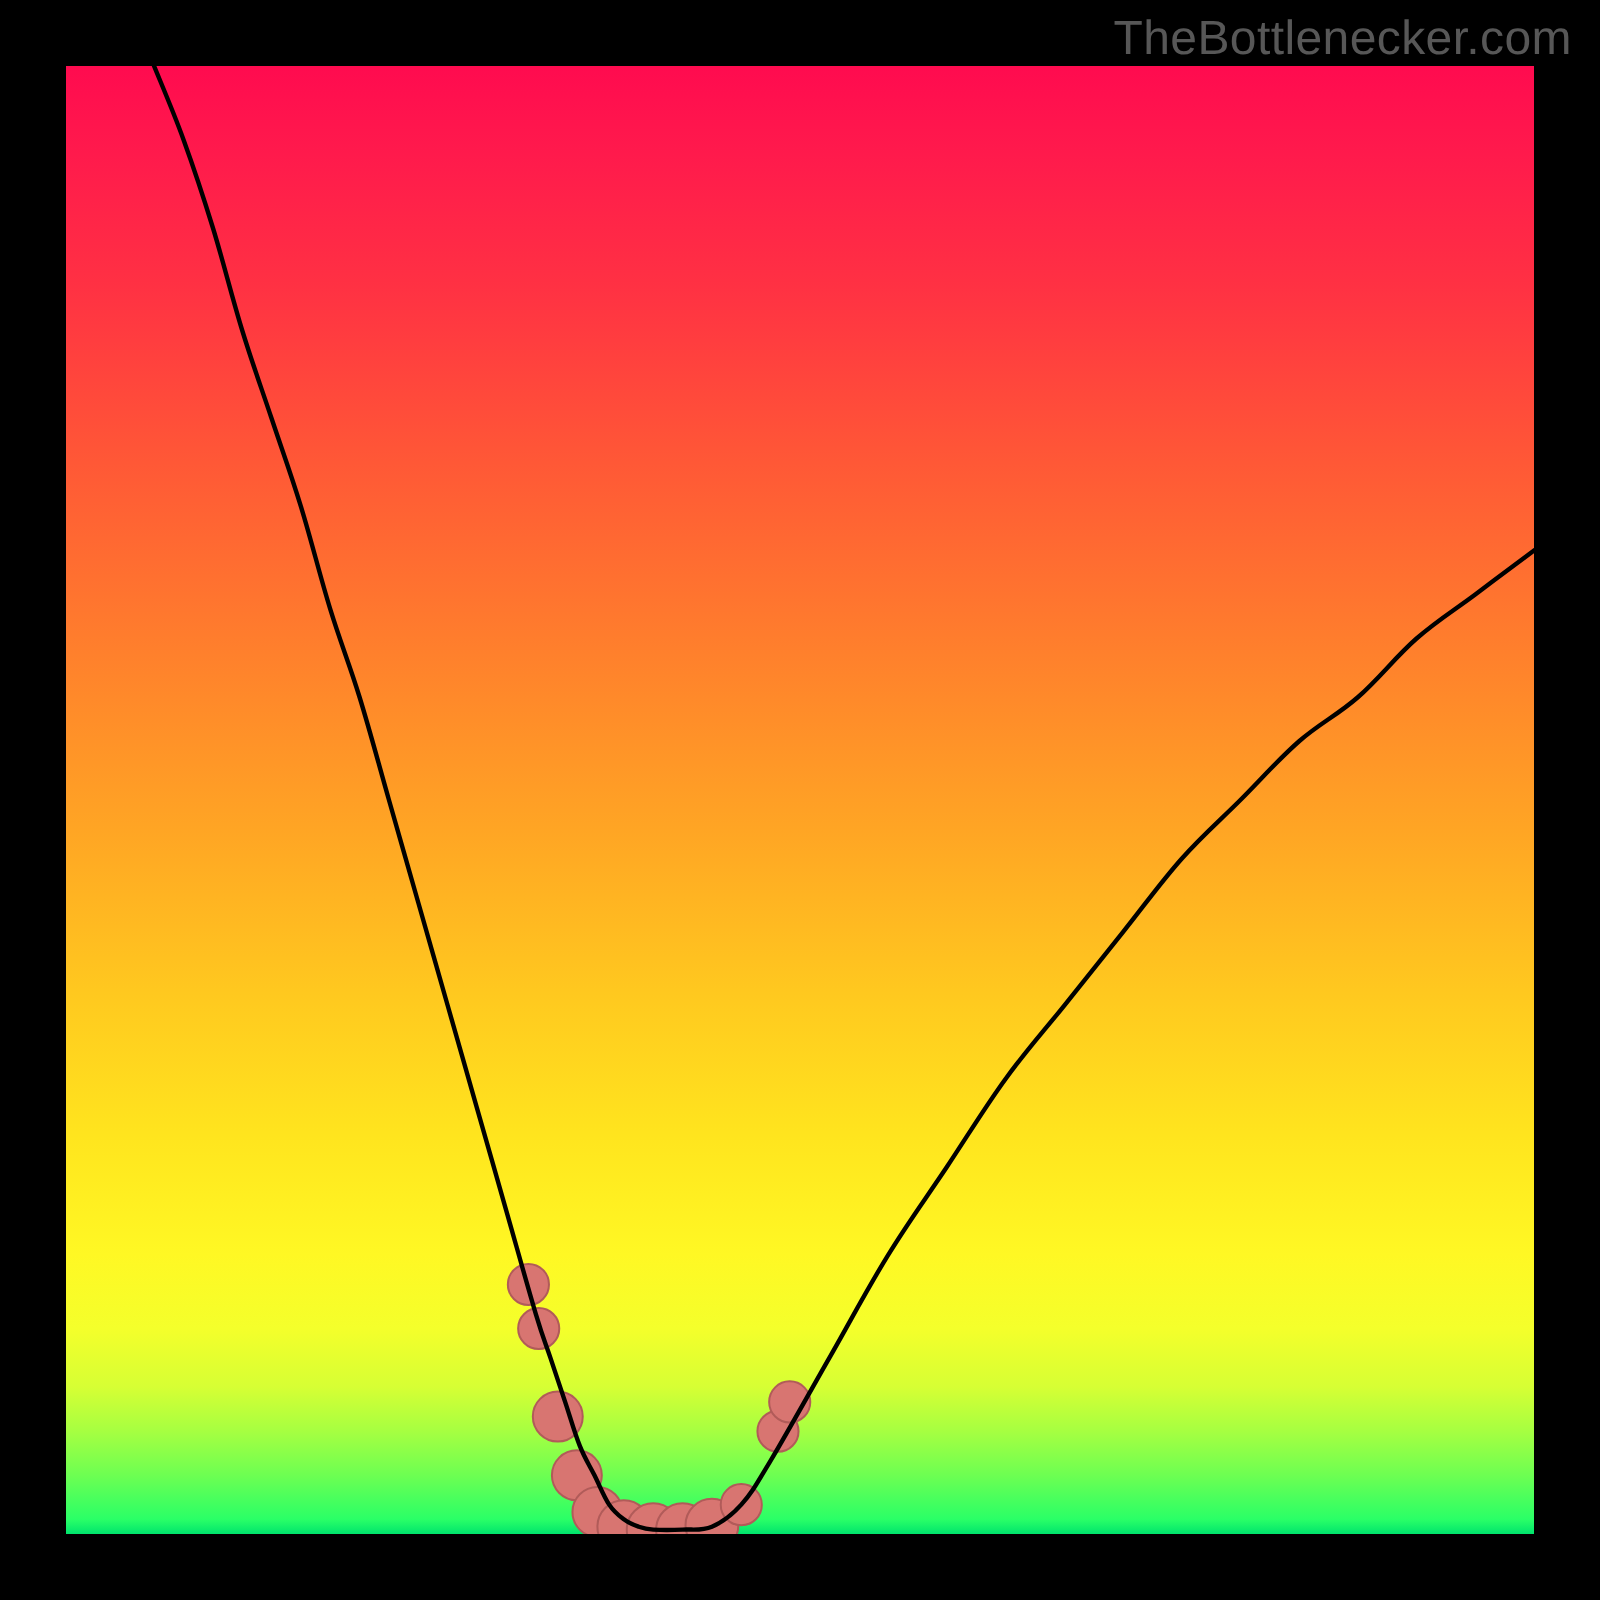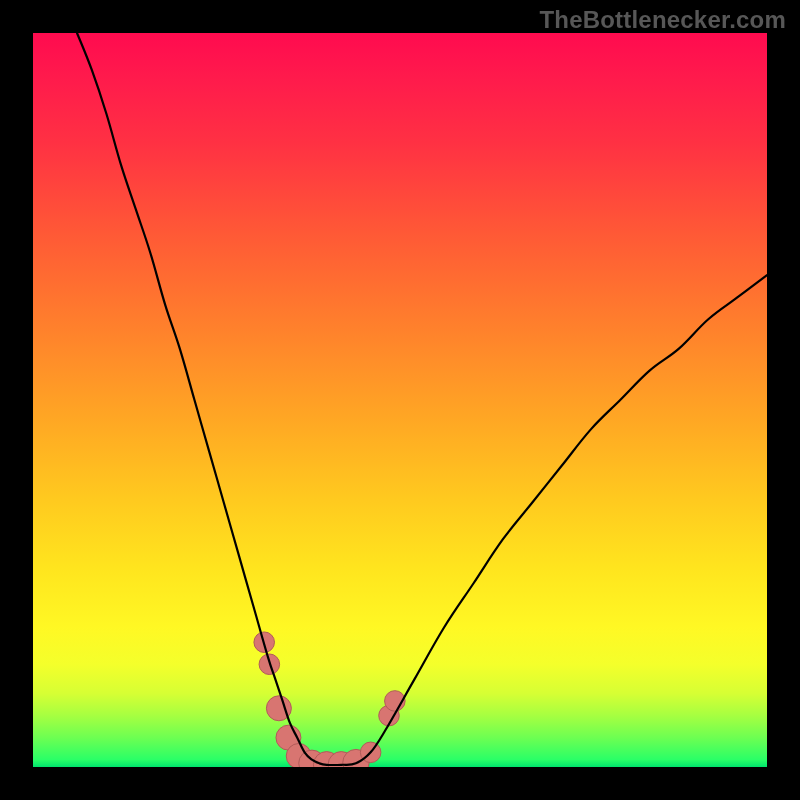--- a/index.html
+++ b/index.html
@@ -16,21 +16,21 @@
     width: 800px;
     height: 800px;
     background: #000;
   }
   .watermark {
     position: absolute;
     top: 6px;
     right: 14px;
     color: #575757;
     font-size: 24px;
-    font-weight: 700;
+    font-weight: 400;
     letter-spacing: 0.2px;
     z-index: 60;
   }
   .plot {
     position: absolute;
     left: 33px;
     top: 33px;
     width: 734px;
     height: 734px;
     overflow: hidden;

